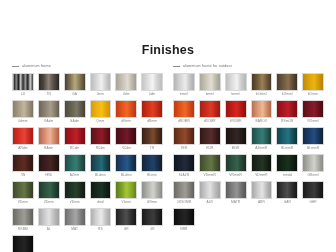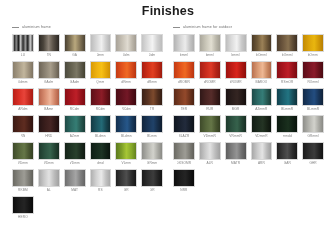--- a/index.html
+++ b/index.html
@@ -12,20 +12,21 @@
   .page{position:relative;width:336px;height:252px;box-sizing:border-box;}
 
   .title{
     text-align:center;
     font-size:12.5px;
     font-weight:bold;
     letter-spacing:.2px;
     color:#1c1c1c;
     padding-top:5px;
     line-height:13px;
+    margin-top:39px;
   }
 
   .columns{
     display:flex;
     padding:6px 12px 0 12px;
     gap:10px;
     box-sizing:border-box;
   }
   .section{flex:1;min-width:0;}
 

